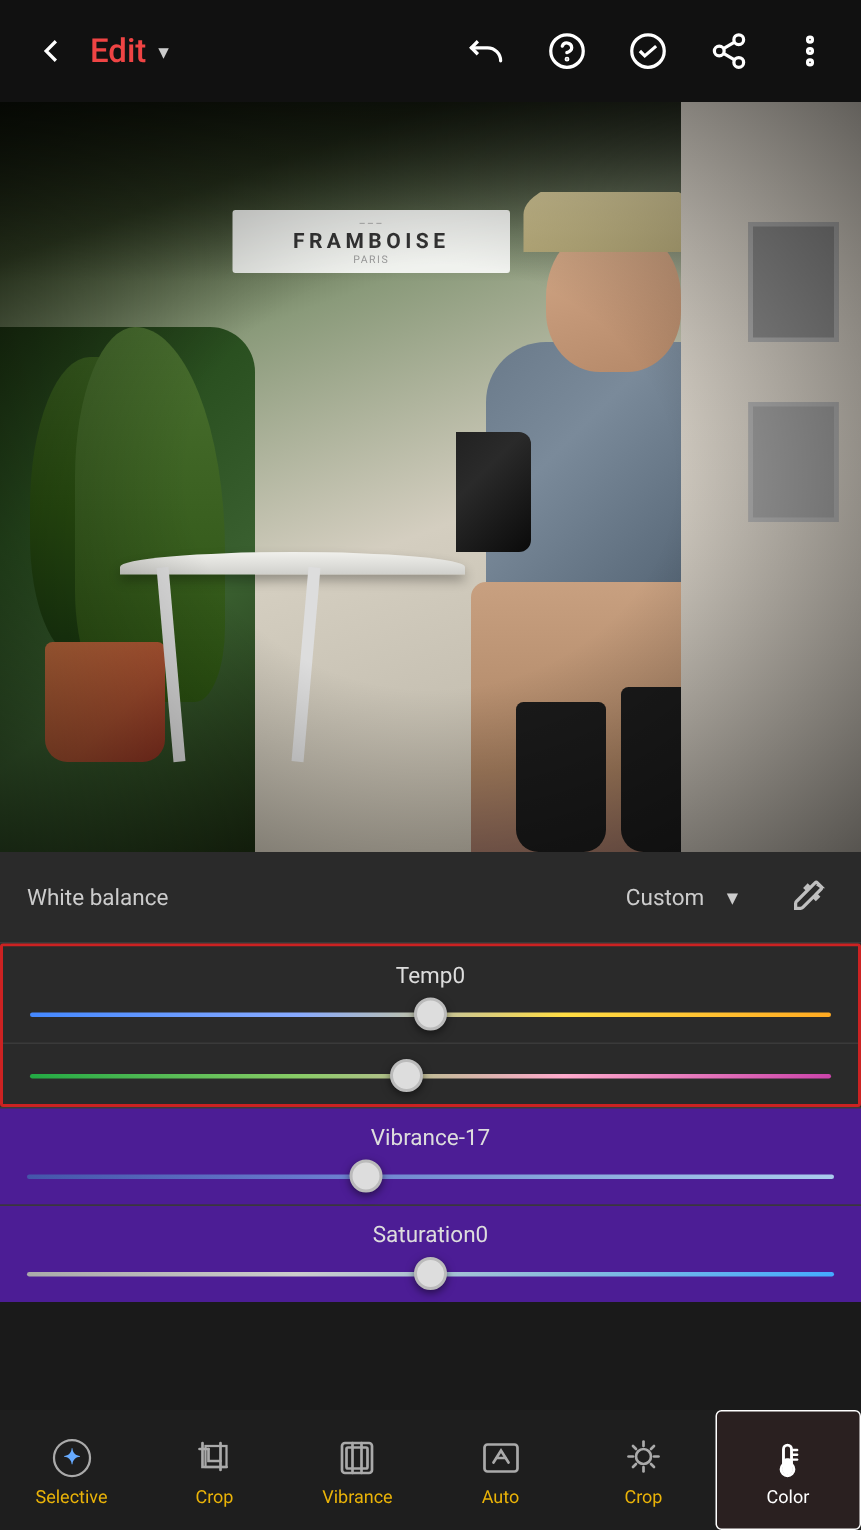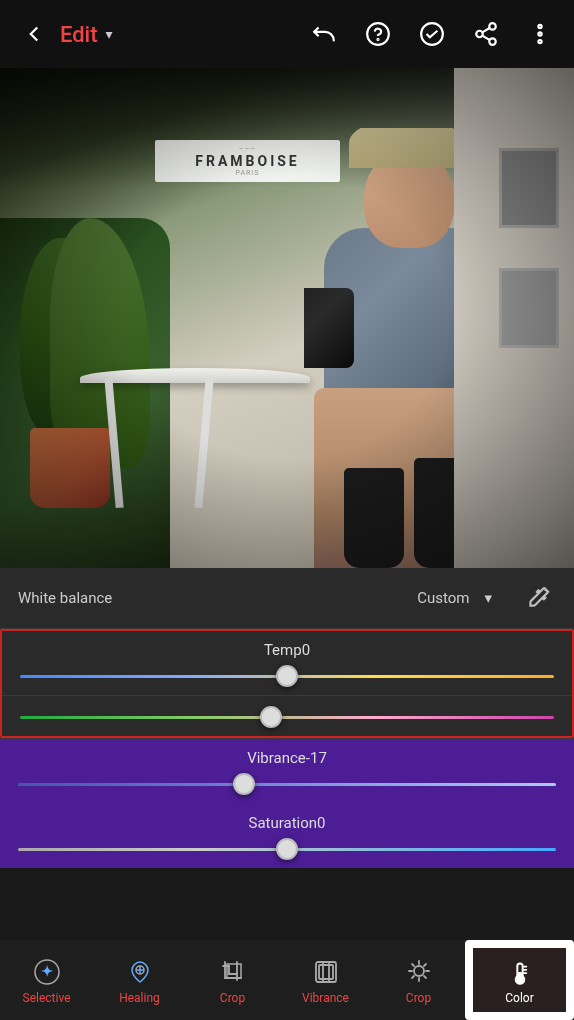--- a/index.html
+++ b/index.html
@@ -203,34 +203,34 @@
       flex: 1;
       display: flex;
       flex-direction: column;
       align-items: center;
       justify-content: center;
       gap: 4px;
       cursor: pointer;
       padding: 8px 4px 6px;
     }
     .tab-item.active {
-      border: 8px solid #ffffff;
+      border: 1px solid #ffffff;
       border-radius: 4px;
       background: #2a2020;
     }
     .tab-icon {
       width: 30px;
       height: 30px;
       display: flex;
       align-items: center;
       justify-content: center;
     }
     .tab-label {
       font-size: 12px;
-      color: #ef4444;
+      color: #eab308;
     }
     .tab-item.active .tab-label {
       color: #fff;
     }
   </style>
 </head>
 <body>
 
 <div class="top-bar">
   <div class="top-bar-left">
@@ -406,30 +406,20 @@
   <div class="tab-item">
     <div class="tab-icon">
       <svg viewBox="0 0 28 28" width="28" height="28">
         <circle cx="14" cy="14" r="12" fill="none" stroke="#aaa" stroke-width="1.5"></circle>
         <text x="14" y="18" text-anchor="middle" font-size="14" fill="#6af" font-weight="bold">✦</text>
       </svg>
     </div>
     <span class="tab-label">Selective</span>
   </div>
 
-  <div class="tab-item">
-    <div class="tab-icon">
-      <svg viewBox="0 0 28 28" width="28" height="28" fill="none">
-        <path d="M14 4 C10 4 6 8 6 12 C6 18 14 24 14 24 C14 24 22 18 22 12 C22 8 18 4 14 4Z" fill="none" stroke="#6af" stroke-width="1.5"></path>
-        <circle cx="14" cy="12" r="4" fill="none" stroke="#aaa" stroke-width="1.5"></circle>
-        <path d="M11 12 h6 M14 9 v6" stroke="#6af" stroke-width="1.5" stroke-linecap="round"></path>
-      </svg>
-    </div>
-    <span class="tab-label">Healing</span>
-  </div>
 
   <div class="tab-item">
     <div class="tab-icon">
       <svg viewBox="0 0 28 28" width="28" height="28" fill="none" stroke="#aaa" stroke-width="1.8" stroke-linecap="round">
         <path d="M6 4 L6 20 L22 20"></path>
         <path d="M10 8 L10 16 L18 16"></path>
         <rect x="8" y="6" width="14" height="14" fill="none" stroke="#aaa" stroke-width="1.5"></rect>
         <line x1="4" y1="8" x2="10" y2="8"></line>
         <line x1="18" y1="4" x2="18" y2="22"></line>
       </svg>
@@ -442,20 +432,30 @@
       <svg viewBox="0 0 28 28" width="28" height="28" fill="none" stroke="#aaa" stroke-width="1.8" stroke-linecap="round">
         <rect x="4" y="4" width="20" height="20" rx="2" stroke="#aaa"></rect>
         <rect x="7" y="7" width="14" height="14" rx="1" stroke="#aaa"></rect>
         <line x1="11" y1="4" x2="11" y2="24"></line>
         <line x1="17" y1="4" x2="17" y2="24"></line>
       </svg>
     </div>
     <span class="tab-label">Vibrance</span>
   </div>
 
+  <div class="tab-item">
+    <div class="tab-icon">
+      <svg viewBox="0 0 28 28" width="28" height="28" fill="none" stroke="#aaa" stroke-width="1.8" stroke-linecap="round">
+        <rect x="3" y="5" width="22" height="18" rx="2"></rect>
+        <path d="M9 17 L14 9 L19 17" stroke="#aaa"></path>
+        <line x1="11" y1="14" x2="17" y2="14"></line>
+      </svg>
+    </div>
+    <span class="tab-label">Auto</span>
+  </div>
 
   <div class="tab-item">
     <div class="tab-icon">
       <svg viewBox="0 0 28 28" width="28" height="28" fill="none" stroke="#aaa" stroke-width="1.8" stroke-linecap="round">
         <circle cx="14" cy="13" r="5" stroke="#aaa"></circle>
         <line x1="14" y1="3" x2="14" y2="6"></line>
         <line x1="14" y1="20" x2="14" y2="23"></line>
         <line x1="4" y1="13" x2="7" y2="13"></line>
         <line x1="21" y1="13" x2="24" y2="13"></line>
         <line x1="7" y1="6" x2="9" y2="8"></line>

